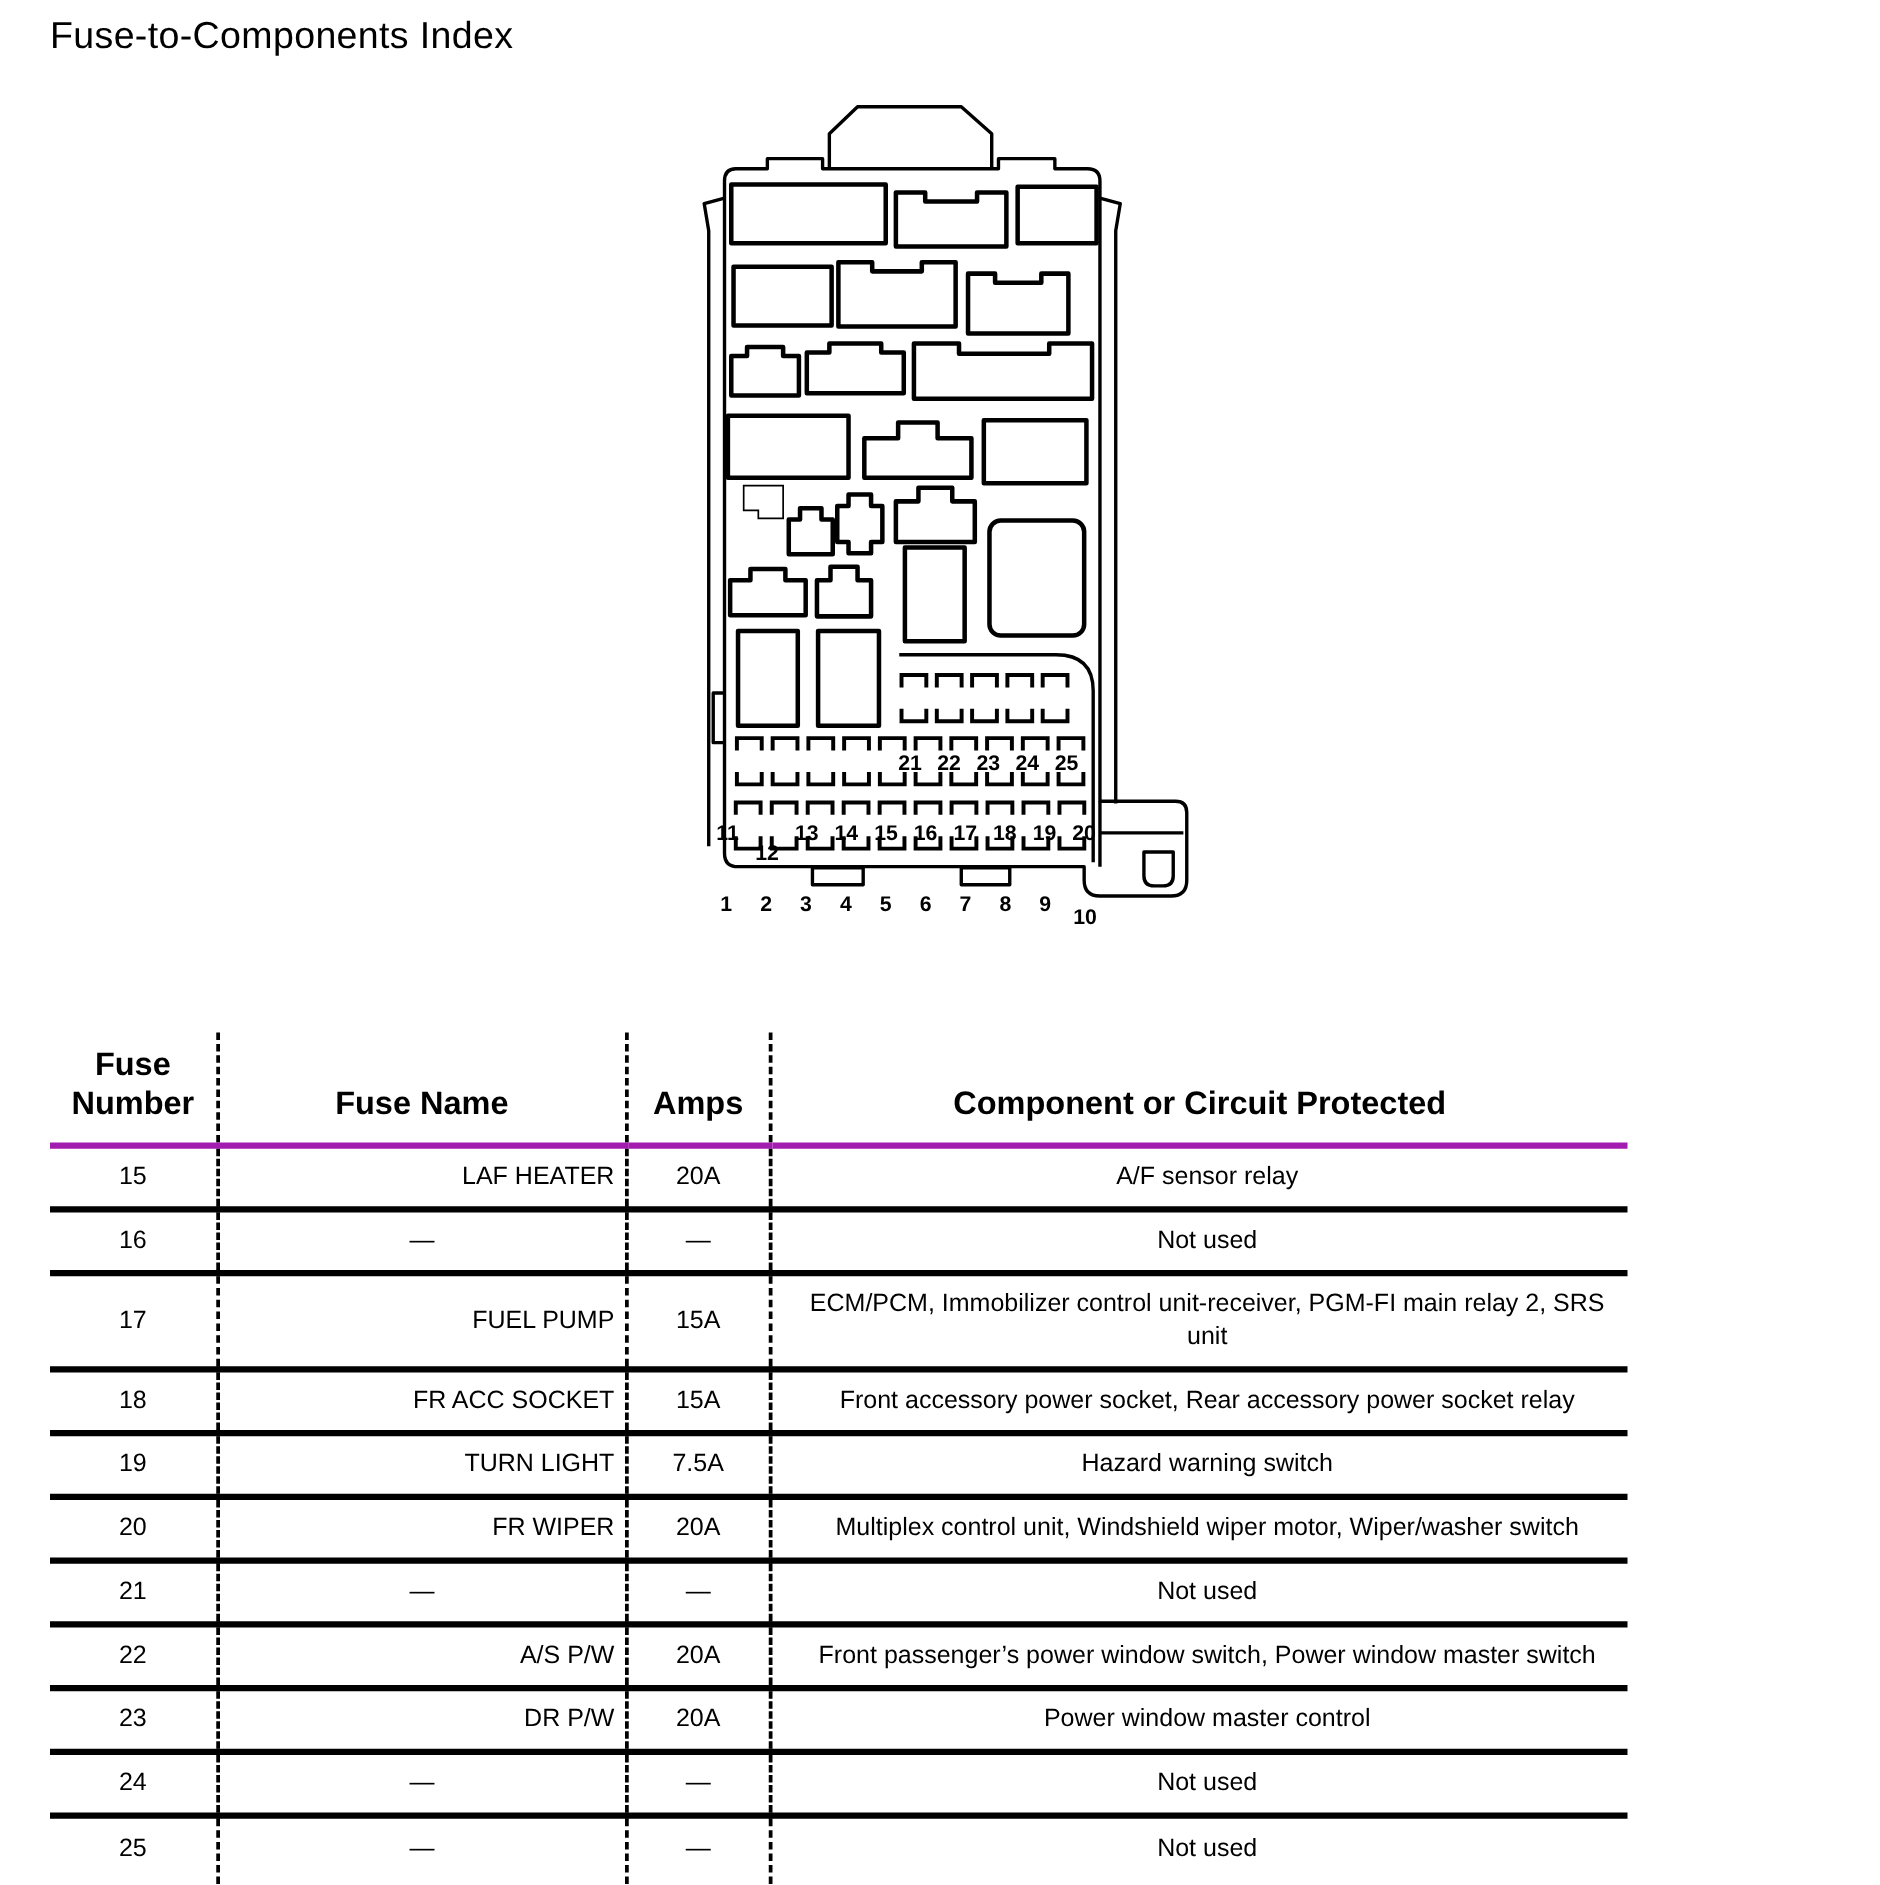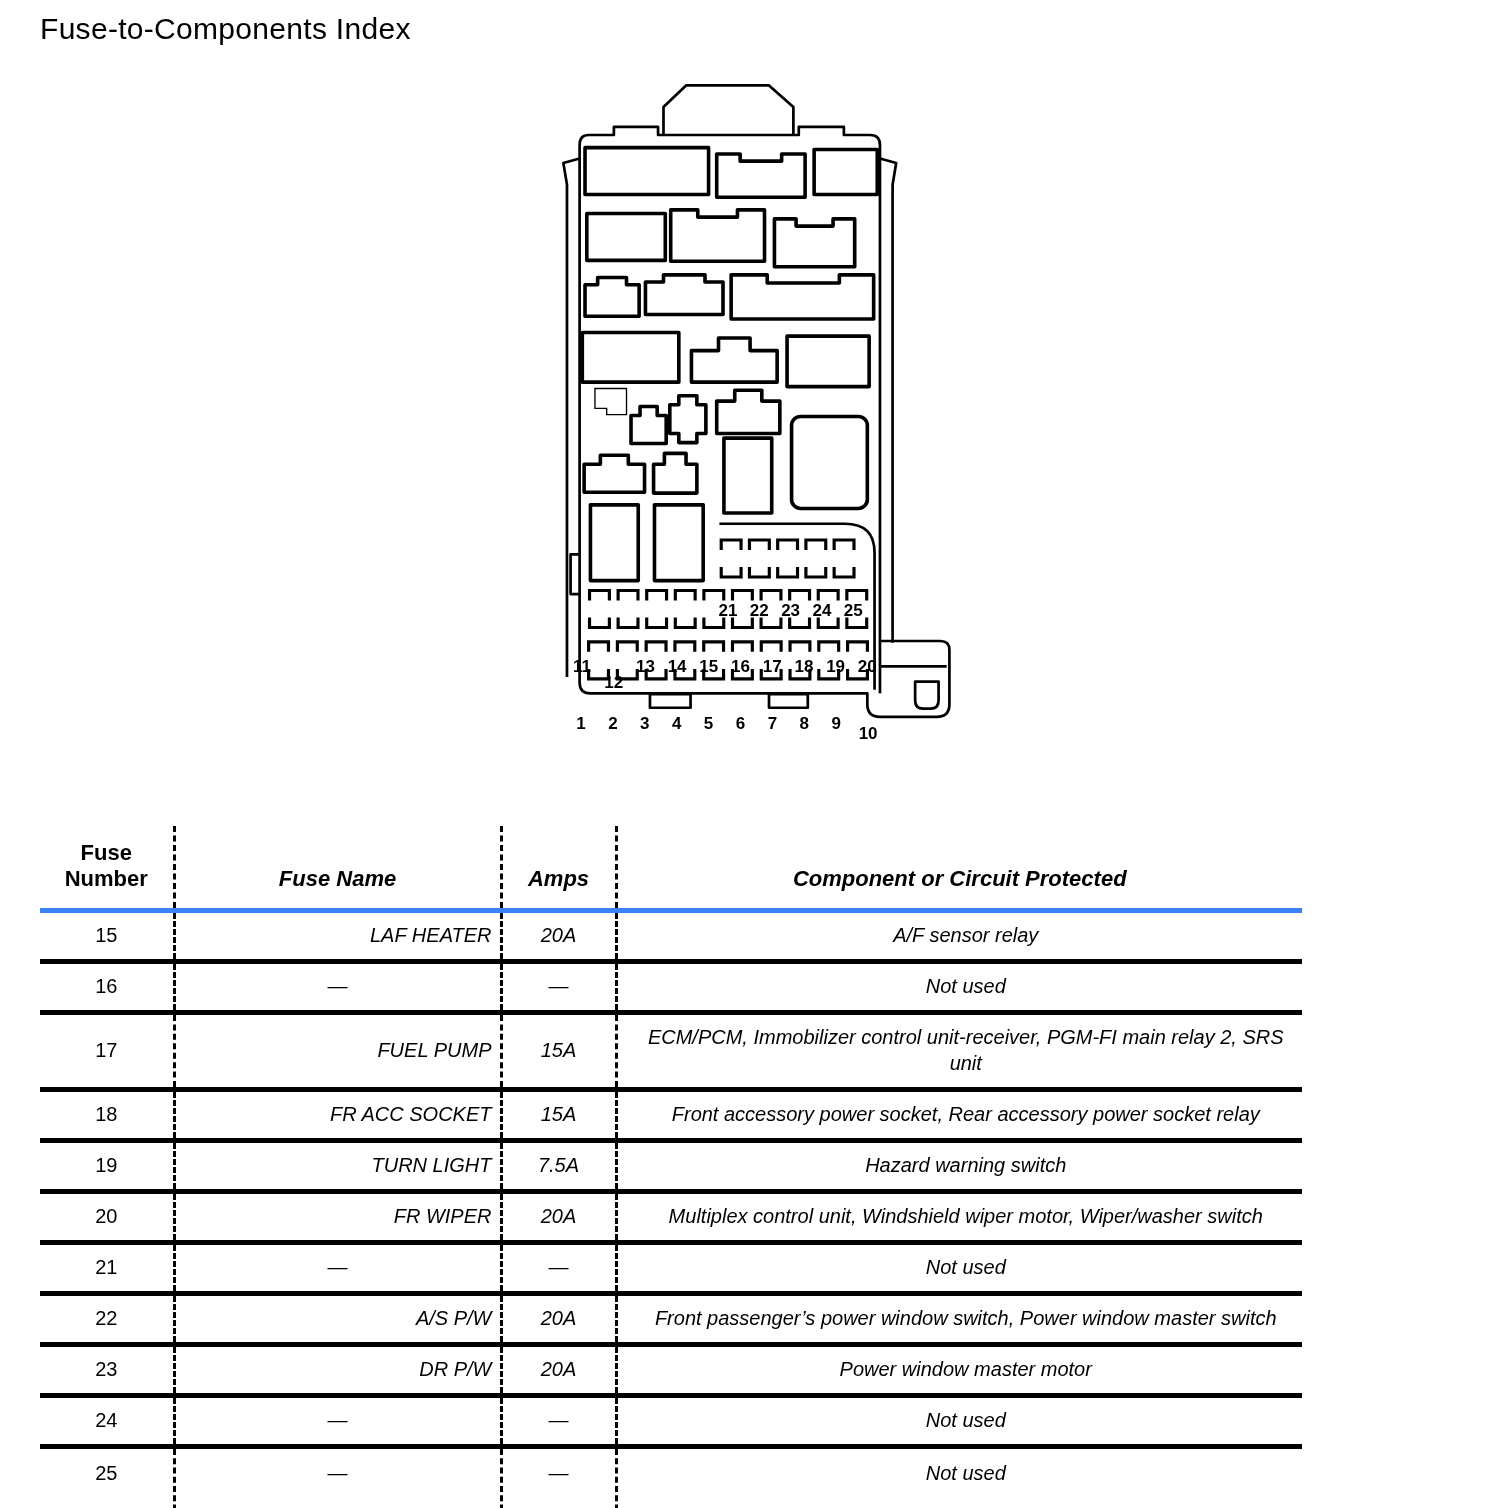--- a/index.html
+++ b/index.html
@@ -25,32 +25,32 @@
     position:absolute; width:34px; height:18px;
     font-size:17px; line-height:18px; font-weight:bold;
     text-align:center; white-space:nowrap;
   }
   
   .fuse-table {
     position:absolute; left:40px; top:826px; width:1262px;
     border-collapse:collapse; table-layout:fixed;
   }
   .fuse-table th {
-    font-size:22px; font-weight:bold; text-align:center;
+    font-size:26px; font-weight:bold; text-align:center;
     vertical-align:bottom; padding:10px 6px 16px;
-    height:56px; border-bottom:5px solid #3b82f6;
+    height:56px; border-bottom:5px solid #a21caf;
   }
   .fuse-table td {
     font-size:20px; padding:9px 8px 11px; vertical-align:middle;
     line-height:26px;
   }
   .fuse-table tbody tr { border-bottom:5px solid #000; }
   .fuse-table tbody tr.last { border-bottom:none; }
   .fuse-table tbody tr.last td { height:58px; vertical-align:top; padding-top:11px; }
-  .v-sep { border-left:3px dashed #000;font-style:italic; }
+  .v-sep { border-left:3px dashed #000; }
   .col-num  { text-align:center; }
   .col-name { text-align:right; padding-left:18px !important; }
   .col-name.dash { text-align:center; padding-left:8px !important; }
   .col-amps { text-align:center; }
   .col-comp { text-align:center; padding-left:16px !important; padding-right:4px !important; }
 </style>
 </head>
 <body>
 
 <h1 class="page-title">Fuse-to-Components Index</h1>
@@ -246,21 +246,21 @@
       <tr>
         <td class="col-num">22</td>
         <td class="col-name v-sep">A/S P/W</td>
         <td class="col-amps v-sep">20A</td>
         <td class="col-comp v-sep">Front passenger’s power window switch, Power window master switch</td>
       </tr>
       <tr>
         <td class="col-num">23</td>
         <td class="col-name v-sep">DR P/W</td>
         <td class="col-amps v-sep">20A</td>
-        <td class="col-comp v-sep">Power window master motor</td>
+        <td class="col-comp v-sep">Power window master control</td>
       </tr>
       <tr>
         <td class="col-num">24</td>
         <td class="col-name v-sep dash">—</td>
         <td class="col-amps v-sep">—</td>
         <td class="col-comp v-sep">Not used</td>
       </tr>
       <tr class="last">
         <td class="col-num">25</td>
         <td class="col-name v-sep dash">—</td>

